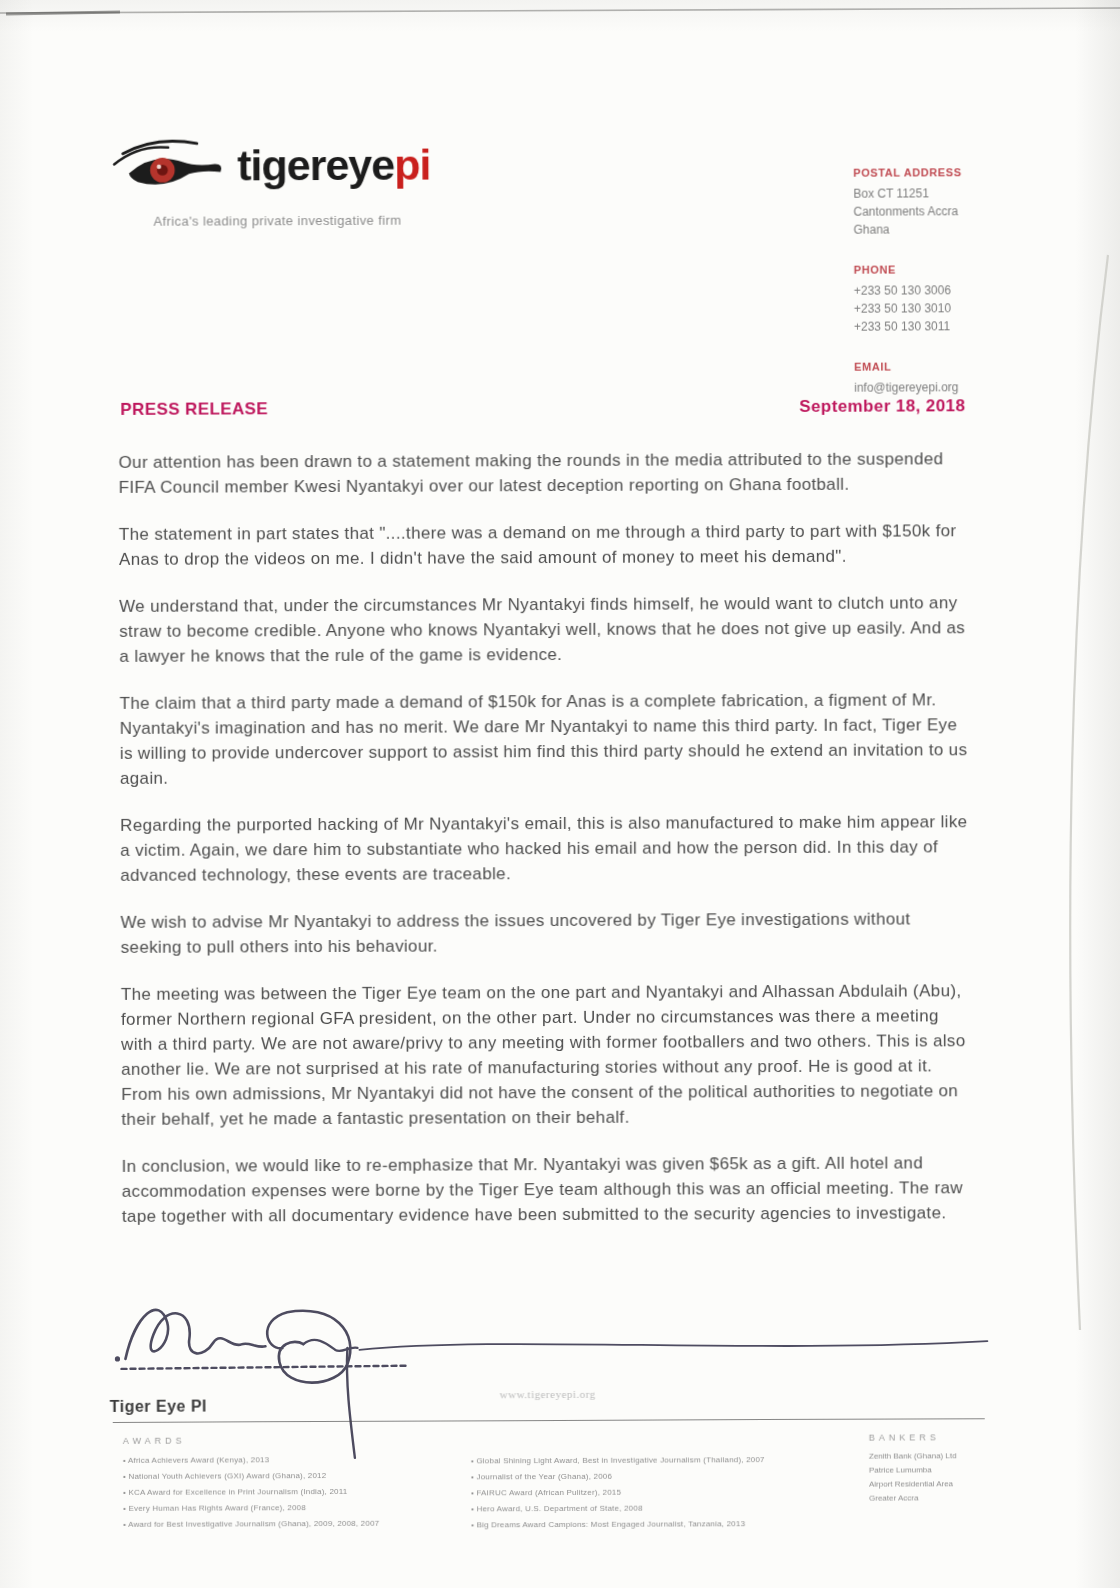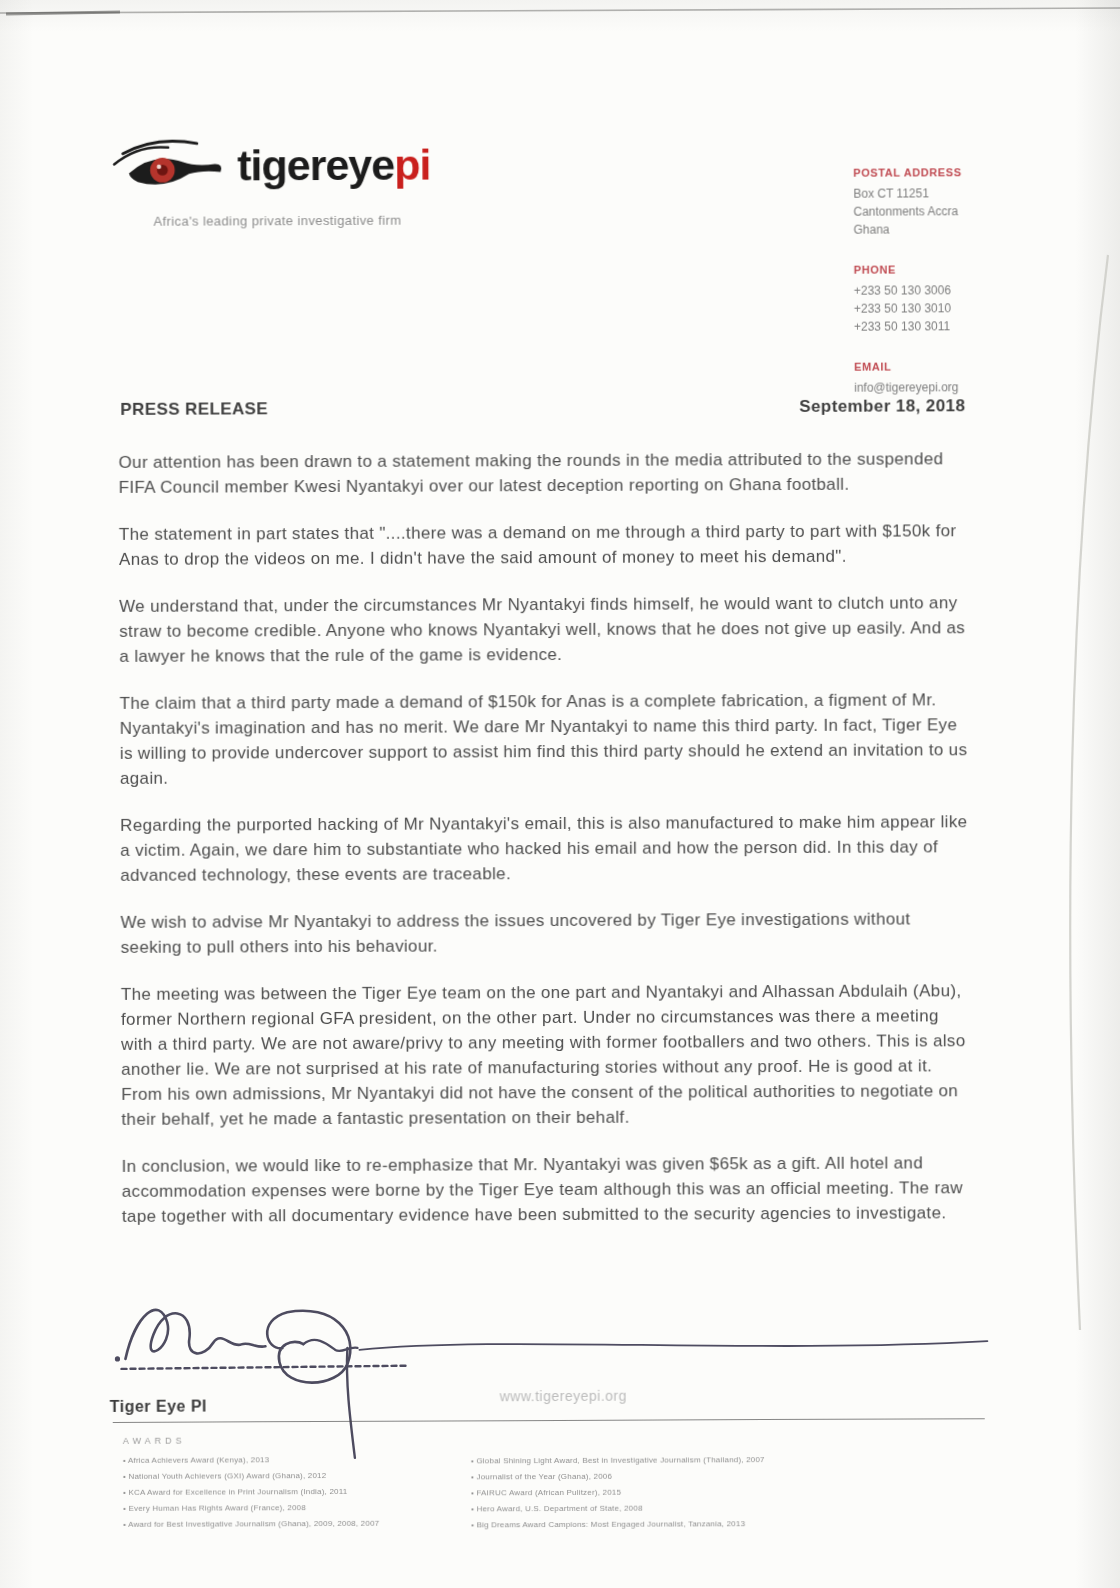--- a/index.html
+++ b/index.html
@@ -17,29 +17,29 @@
   .brand{font-size:43px;font-weight:bold;letter-spacing:-1px;color:#1c1c1c;line-height:1;}
   .brand .pi{color:#c9201d;}
   .tagline{margin-top:2px;margin-left:44px;font-size:13px;color:#8d8d8d;letter-spacing:0.4px;}
   
   .contact{position:absolute;left:856px;top:165px;width:230px;font-size:12px;line-height:18px;}
   .c-label{color:#c04b52;font-size:11px;letter-spacing:0.6px;font-weight:bold;margin-bottom:3px;}
   .c-val{color:#7e7e7e;}
   .c-group{margin-bottom:22px;}
   
   .title-row{position:absolute;left:122px;top:398px;width:845px;display:flex;justify-content:space-between;}
-  .doc-type,.doc-date{font-size:17px;font-weight:bold;color:#404040;letter-spacing:0.4px;}
+  .doc-type,.doc-date{font-size:17px;font-weight:bold;color:#be185d;letter-spacing:0.4px;}
   
   .body-col{position:absolute;left:120px;top:448px;width:848px;color:#4e4e4e;
     font-size:17px;line-height:25px;letter-spacing:0.35px;}
   .body-col p{margin:0 0 22px 0;}
   
   .sig-svg{position:absolute;left:105px;top:1285px;width:900px;height:190px;}
   .sig-name{position:absolute;left:107px;top:1396px;font-size:16px;font-weight:bold;color:#3c3c3c;letter-spacing:0.5px;}
-  .website{position:absolute;left:497px;top:1388px;font-size:14px;color:#bcbcbc;letter-spacing:0.5px;}
+  .website{position:absolute;left:497px;top:1388px;font-size:11px;color:#bcbcbc;letter-spacing:0.5px;font-family:Liberation Serif, serif;}
   
   .footer-rule{position:absolute;left:110px;top:1420px;width:872px;height:0;border-top:1.6px solid rgba(70,70,70,.65);}
   .f-head{font-size:9px;color:#9c9c9c;letter-spacing:4px;margin-bottom:7px;}
   .f-list{list-style:none;margin:0;padding:0;font-size:8px;line-height:16px;color:#8f8f8f;letter-spacing:0.2px;}
   .f-list li::before{content:"• ";color:#8f8f8f;}
   .awards-left{position:absolute;left:120px;top:1434px;width:350px;}
   .awards-right{position:absolute;left:468px;top:1453px;width:380px;}
   .bankers{position:absolute;left:866px;top:1434px;width:170px;}
   .bankers .f-line{font-size:8px;line-height:14px;color:#8f8f8f;}
   
@@ -144,15 +144,22 @@
     <div class="awards-right scan">
       <ul class="f-list">
         <li>Global Shining Light Award, Best in Investigative Journalism (Thailand), 2007</li>
         <li>Journalist of the Year (Ghana), 2006</li>
         <li>FAIRUC Award (African Pulitzer), 2015</li>
         <li>Hero Award, U.S. Department of State, 2008</li>
         <li>Big Dreams Award Campions: Most Engaged Journalist, Tanzania, 2013</li>
       </ul>
     </div>
 
+    <div class="bankers scan">
+      <div class="f-head">BANKERS</div>
+      <div class="f-line">Zenith Bank (Ghana) Ltd</div>
+      <div class="f-line">Patrice Lumumba</div>
+      <div class="f-line">Airport Residential Area</div>
+      <div class="f-line">Greater Accra</div>
+    </div>
 
   </div>
 </div>
 
 </body></html>

